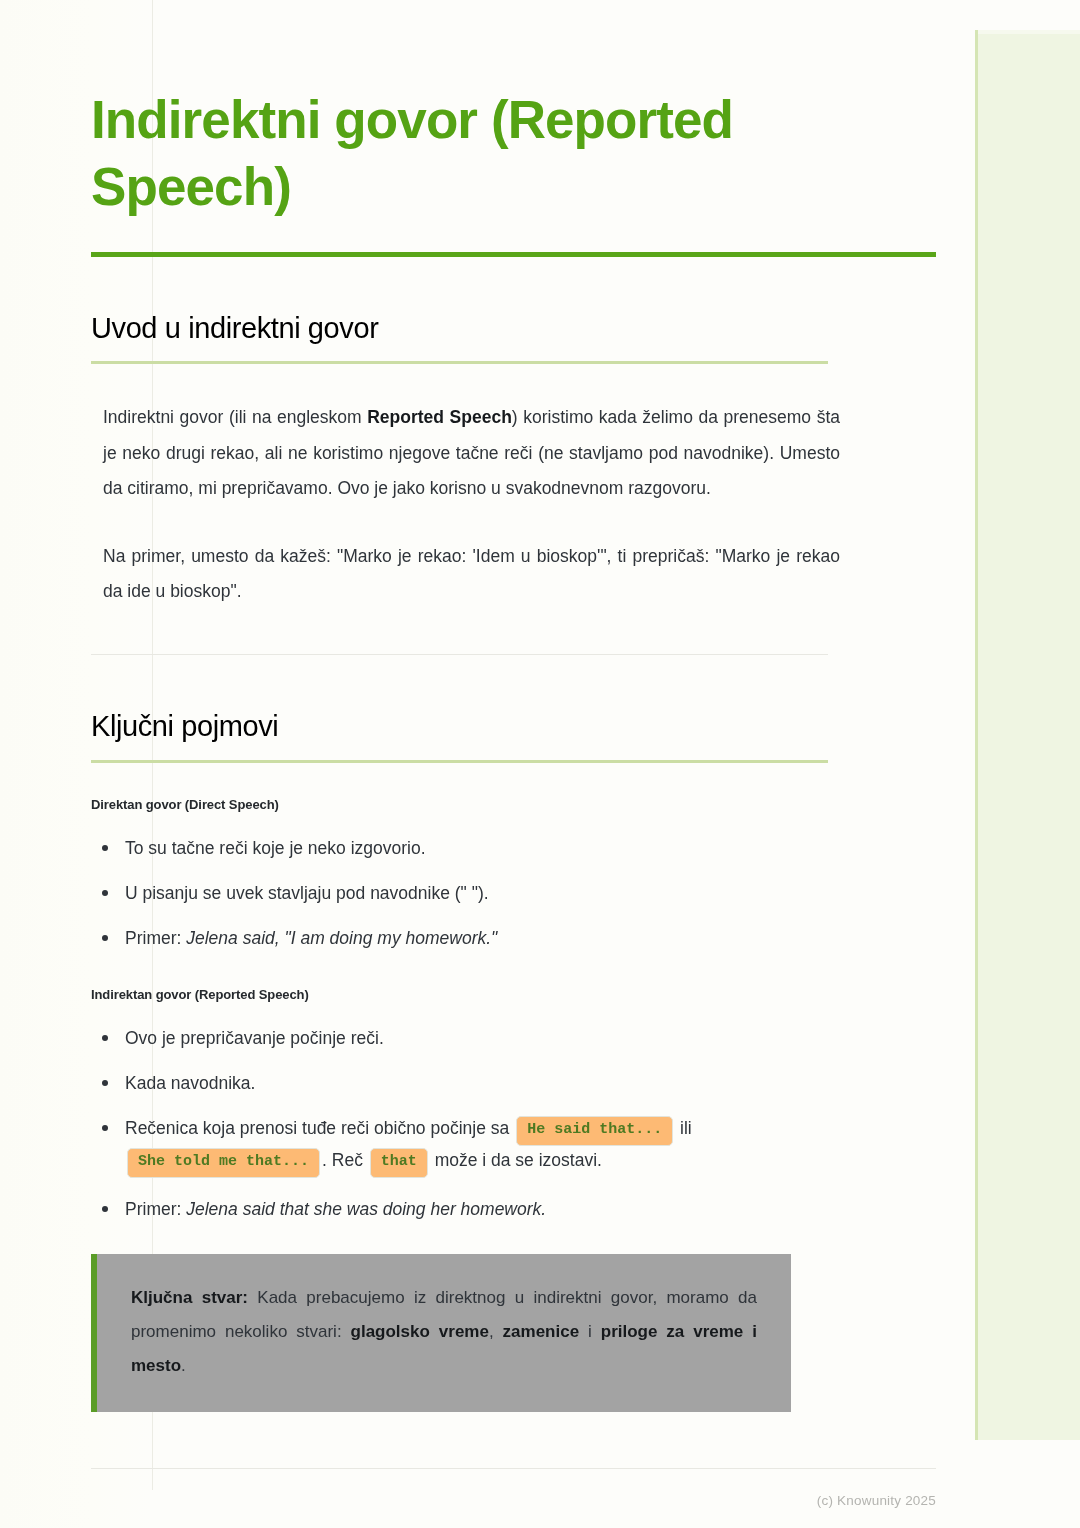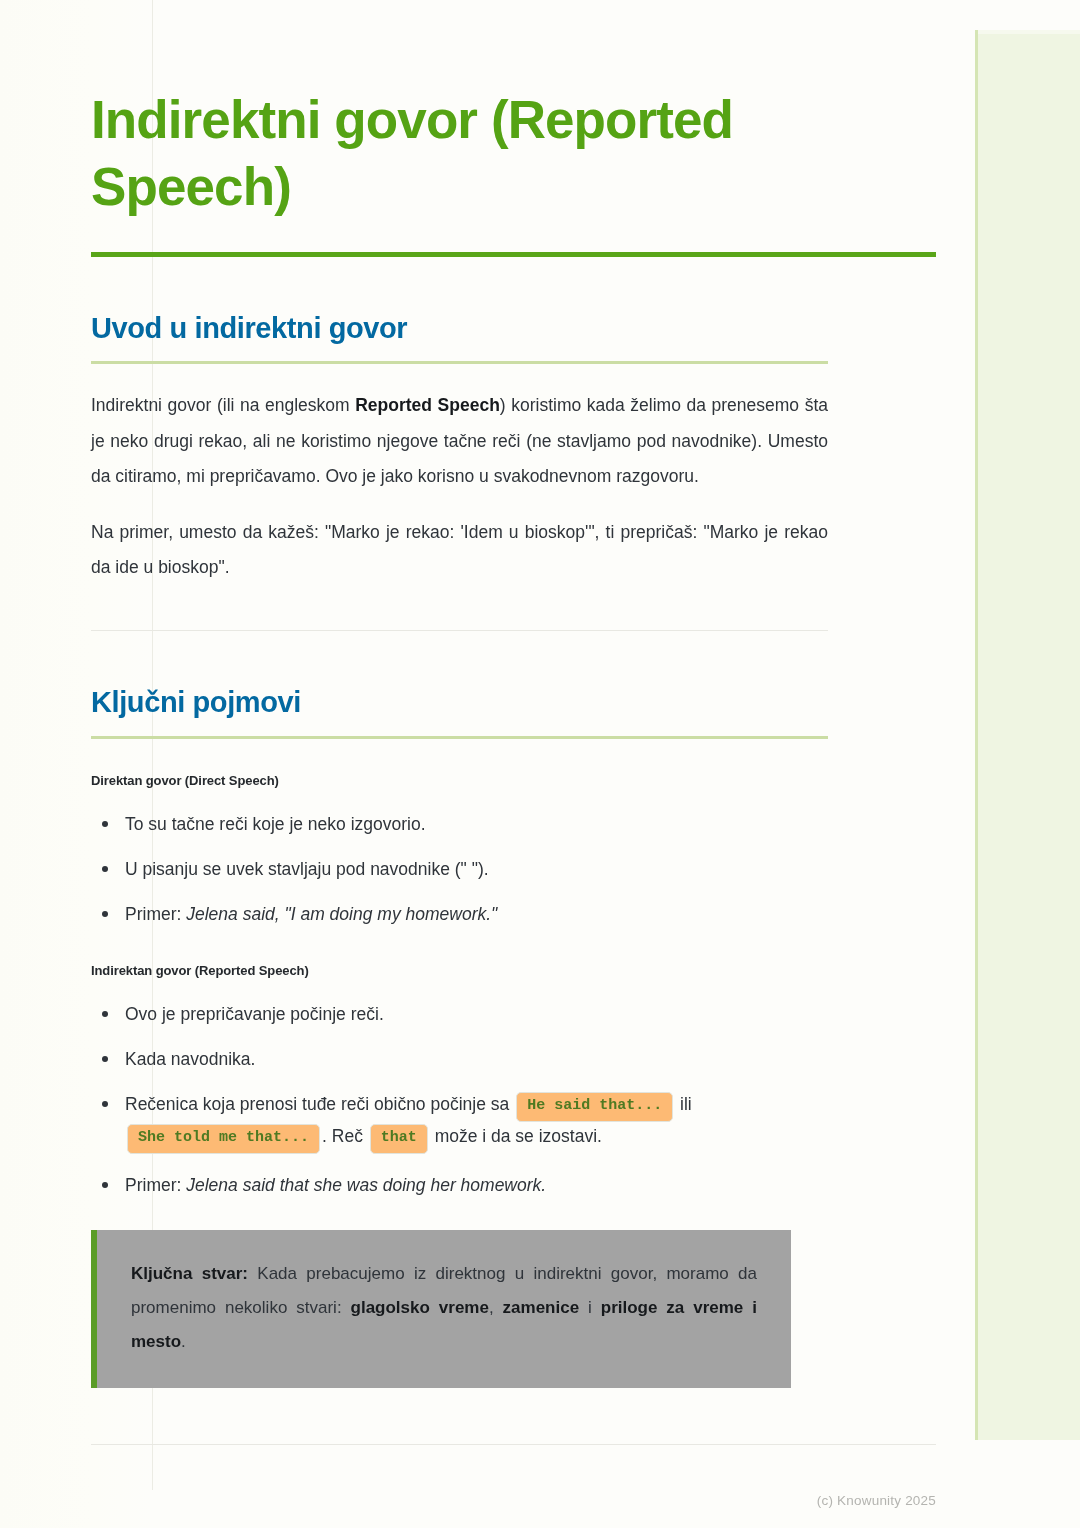--- a/index.html
+++ b/index.html
@@ -80,22 +80,22 @@
     height: 5px;
     background: #59a518;
   }
 
   
   .section { margin-top: 0; }
   .h2 {
     margin: 0;
     padding-top: 54px;
     font-size: 29px;
-    font-weight: bold;
-    color: #0369a1;
+    font-weight: normal;
+    color: #000000;
     letter-spacing: -0.4px;
     line-height: 1.2;
   }
   .h2-rule {
     margin-top: 16px;
     width: 737px;
     height: 3px;
     background: #cbdda4;
   }
 
@@ -103,21 +103,21 @@
     margin: 0;
     padding-top: 34px;
     font-size: 13px;
     font-weight: bold;
     color: #25292d;
     letter-spacing: -0.1px;
   }
 
   
   p.body {
-    margin: 0;
+    margin: 12px;
     padding-top: 24px;
     font-size: 17.5px;
     line-height: 2.03;
     color: #2f343a;
     text-align: justify;
     width: 737px;
   }
   p.body.tight { padding-top: 20px; }
   p.body b { font-weight: bold; color: #16191c; }
 

